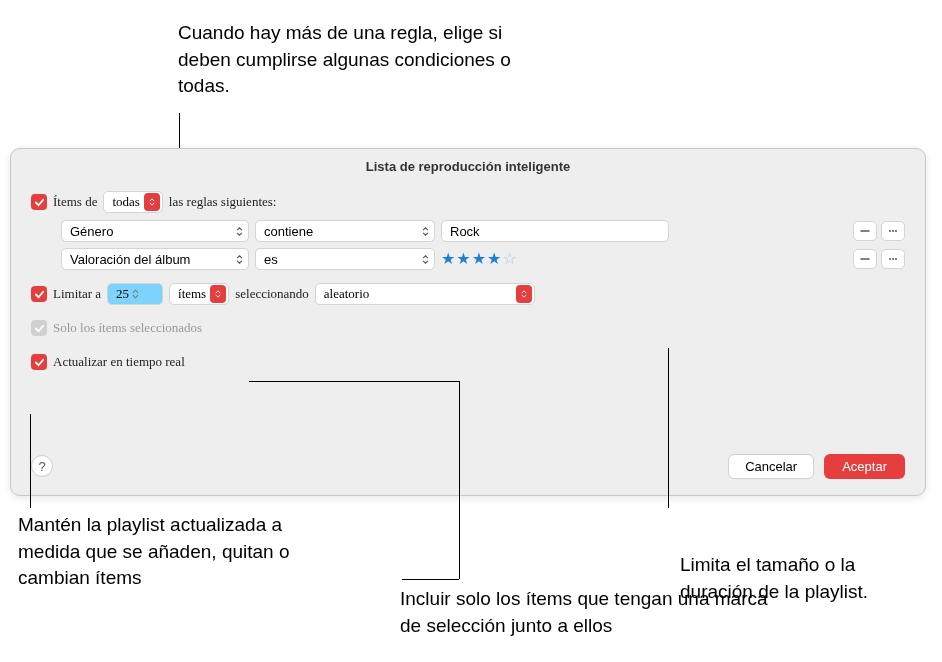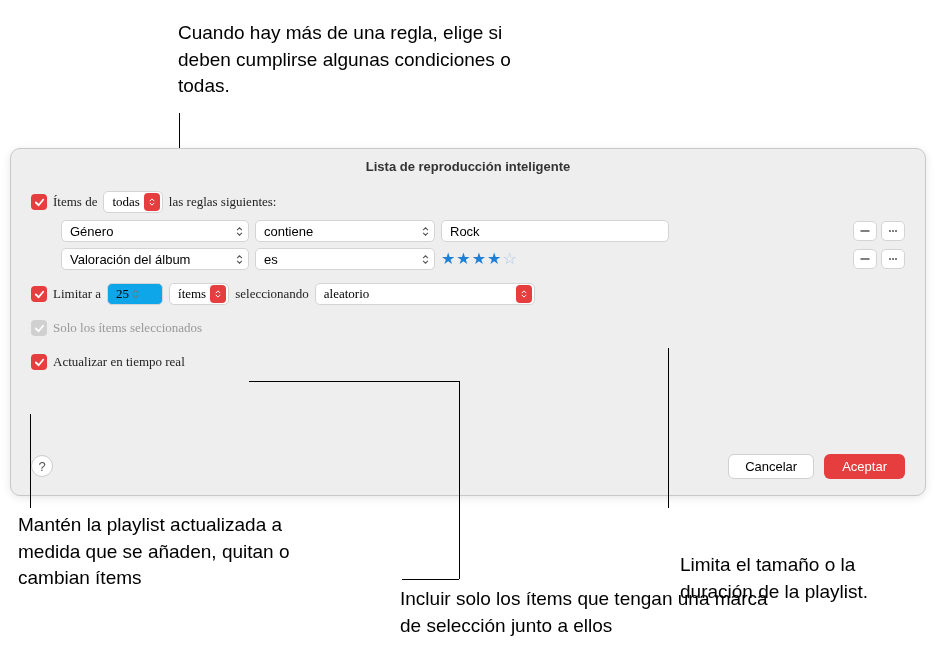--- a/index.html
+++ b/index.html
@@ -171,21 +171,21 @@
       height: 20px;
       background: #fff;
       border: 1px solid #d4d4d4;
       border-radius: 5px;
       display: flex;
       align-items: center;
       justify-content: center;
       cursor: pointer;
     }
     .num-input {
-      background: #0ea5e9;
+      background: #7dd3fc;
       border: 1px solid #d4d4d4;
       border-radius: 5px;
       padding: 2px 4px 2px 8px;
       height: 22px;
       display: flex;
       align-items: center;
       gap: 3px;
       width: 56px;
     }
     .num-input .stepper {

